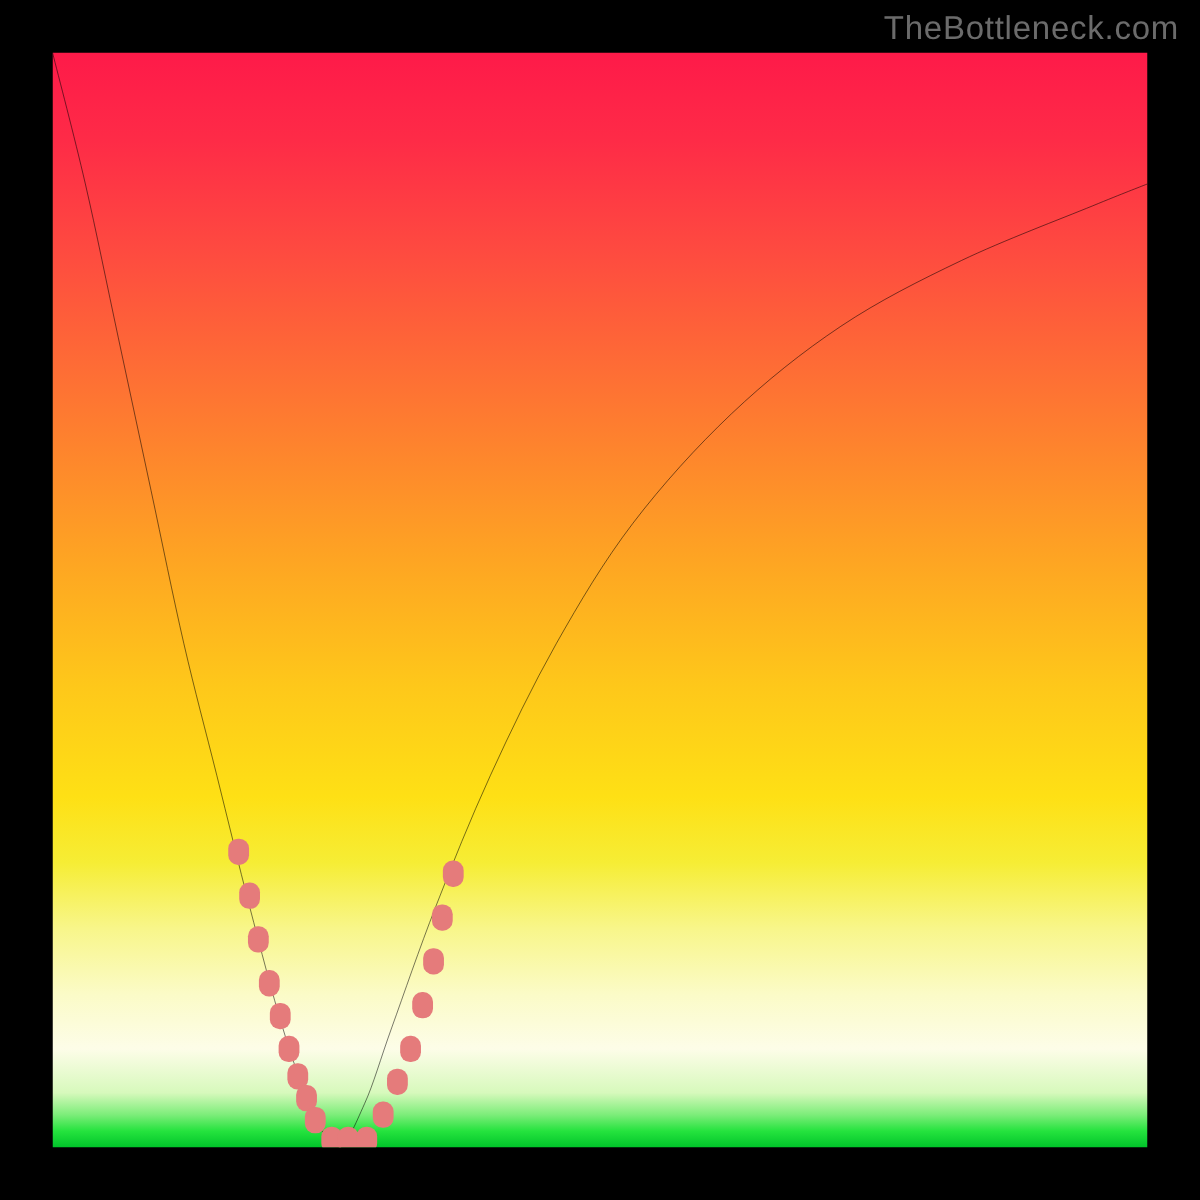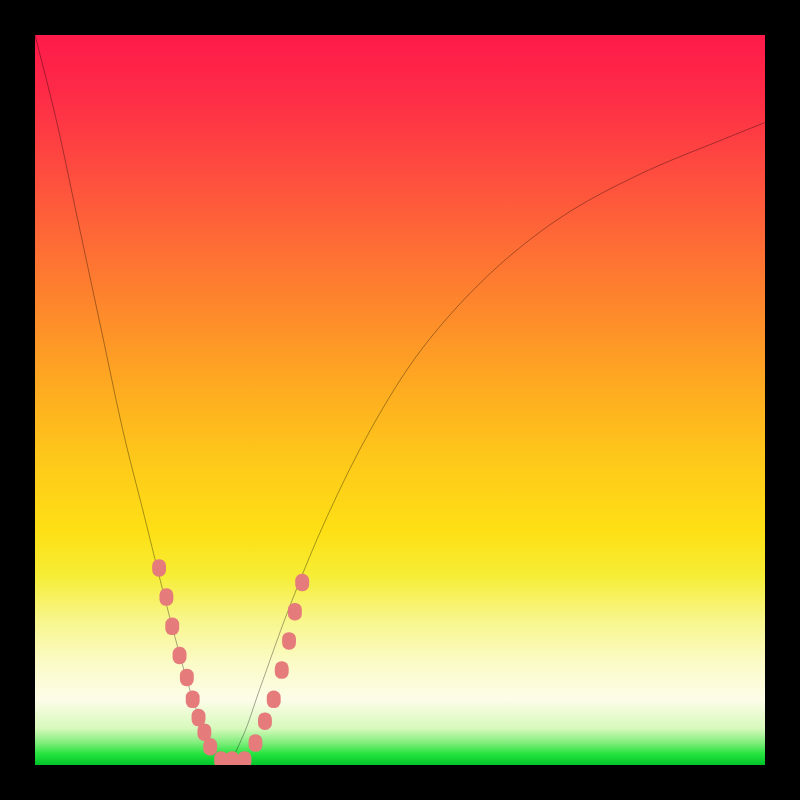--- a/index.html
+++ b/index.html
@@ -64,20 +64,21 @@
     inset: 0;
     width: 100%;
     height: 100%;
   }
 </style>
 </head>
 <body>
 
 <div class="stage">
 
+  <div class="watermark">TheBottleneck.com</div>
 
   <div class="plot-area">
     <div class="gradient-bg"></div>
 
     <svg class="curves" viewBox="0 0 100 100" preserveAspectRatio="none">
       <path id="curve-path" fill="none" stroke="#000000" stroke-width="0.35" vector-effect="non-scaling-stroke" d="M 0 0 C 0.5 2, 2 7.666666666666667, 3 12 C 4 16.333333333333332, 5 21.333333333333332, 6 26 C 7 30.666666666666668, 8 35.333333333333336, 9 40 C 10 44.666666666666664, 11 49.666666666666664, 12 54 C 13 58.333333333333336, 14 62, 15 66 C 16 70, 17 74.16666666666667, 18 78 C 19 81.83333333333333, 20.083333333333332 86, 21 89 C 21.916666666666668 92, 22.666666666666668 94.16666666666667, 23.5 96 C 24.333333333333332 97.83333333333333, 25.166666666666668 100, 26 100 C 26.833333333333332 100, 27.666666666666664 97.83333333333333, 28.499999999999996 96 C 29.33333333333333 94.16666666666667, 29.916666666666664 92, 31 89 C 32.083333333333336 86, 33.5 81.83333333333333, 35 78 C 36.5 74.16666666666667, 38.166666666666664 70, 40 66 C 41.833333333333336 62, 43.833333333333336 57.83333333333333, 46 54 C 48.166666666666664 50.16666666666667, 50.333333333333336 46.50000000000001, 53 43.00000000000001 C 55.666666666666664 39.50000000000001, 58.833333333333336 36, 62 33 C 65.16666666666667 30, 68.5 27.333333333333332, 72 25 C 75.5 22.666666666666668, 79.16666666666667 20.833333333333332, 83 19 C 86.83333333333333 17.166666666666668, 92.16666666666667 15.166666666666666, 95 14 C 97.83333333333333 12.833333333333334, 99.16666666666667 12.333333333333334, 100 12"></path>
       <g id="markers">
           <rect x="16.050" y="71.800" width="1.9" height="2.4" rx="0.9" ry="0.9" fill="#e57b7b"></rect>
           <rect x="17.050" y="75.800" width="1.9" height="2.4" rx="0.9" ry="0.9" fill="#e57b7b"></rect>
           <rect x="17.850" y="79.800" width="1.9" height="2.4" rx="0.9" ry="0.9" fill="#e57b7b"></rect>

